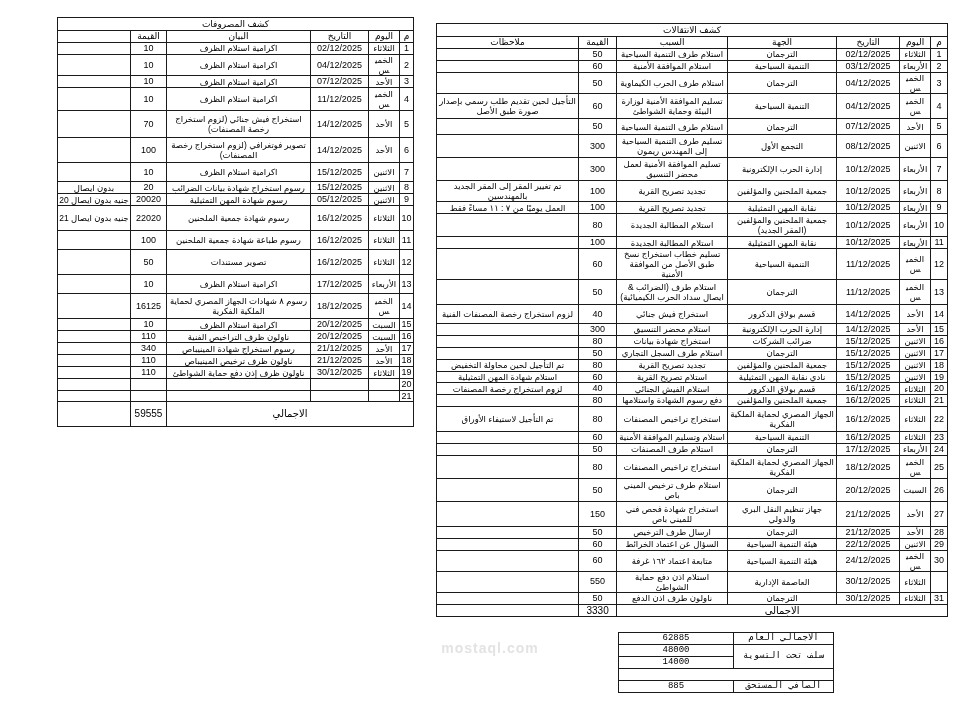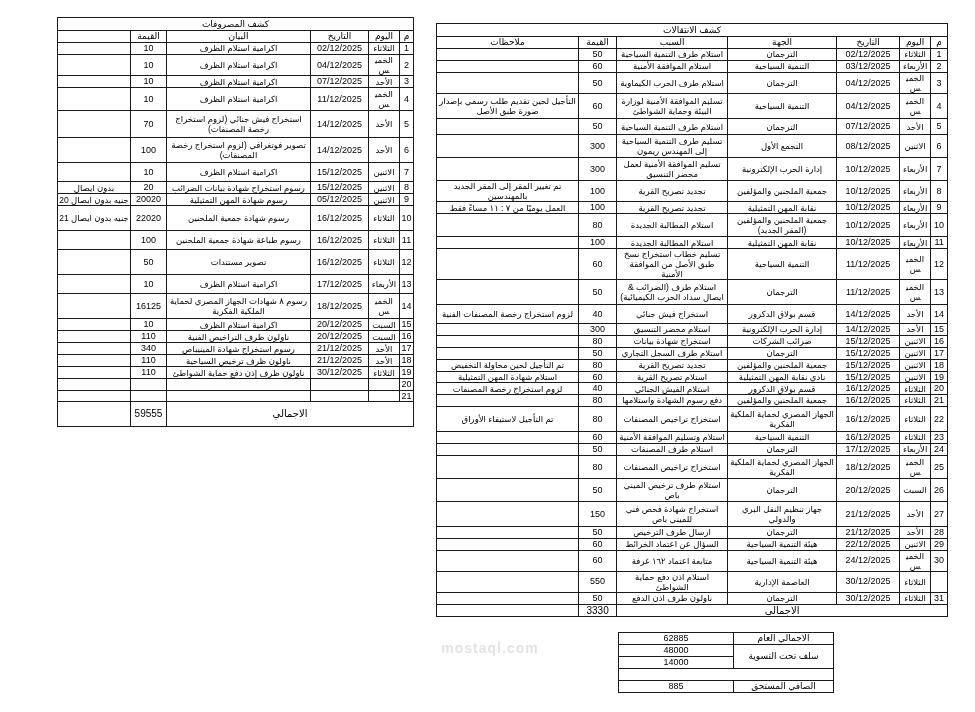--- a/index.html
+++ b/index.html
@@ -20,21 +20,21 @@
   }
   .title-row th { height:13px; font-size:9px; }
   .head-row th { height:12px; font-size:9px; }
   td.c-date { font-size:9px; letter-spacing:0; white-space:nowrap; }
   td.c-value { font-size:9px; }
   td.c-num { font-size:9px; }
   tfoot td { font-size:10px; }
   #expenses-wrap  { left:57px;  top:17px;  width:356px; }
   #transfers-wrap { left:436px; top:23px;  width:511px; }
   #summary-wrap   { left:618px; top:632px; width:215px; }
-  #summary-wrap td { height:12px; font-size:9px; }
+  #summary-wrap td { height:12px; font-size:9px;font-family:Liberation Mono, monospace; }
   #summary-wrap td.sum-empty { border-left:1px solid #1a1a1a; }
   .exp-total td { height:25px; }
   .trf-total td { height:12px; }
   .watermark {
     position:absolute; left:420px; top:640px; width:140px;
     text-align:center; color:#e3e3e3; user-select:none; pointer-events:none;
   }
   .wm-logo { font-size:30px; font-weight:bold; line-height:1.1; }
   .wm-url  { font-size:14px; font-weight:bold; letter-spacing:1px; font-family:"Liberation Sans",sans-serif; }
 </style>
@@ -198,21 +198,21 @@
           <td class="c-day">الأحد</td>
           <td class="c-date">21/12/2025</td>
           <td class="c-desc">رسوم استخراج شهادة المينيباص</td>
           <td class="c-value">340</td>
           <td class="c-notes"></td>
         </tr>
         <tr style="height: 12px;">
           <td class="c-num">18</td>
           <td class="c-day">الأحد</td>
           <td class="c-date">21/12/2025</td>
-          <td class="c-desc">ناولون ظرف ترخيص السياحية</td>
+          <td class="c-desc">ناولون ظرف ترخيص المينيباص</td>
           <td class="c-value">110</td>
           <td class="c-notes"></td>
         </tr>
         <tr style="height: 12px;">
           <td class="c-num">19</td>
           <td class="c-day">الثلاثاء</td>
           <td class="c-date">30/12/2025</td>
           <td class="c-desc">ناولون ظرف إذن دفع حماية الشواطئ</td>
           <td class="c-value">110</td>
           <td class="c-notes"></td>

